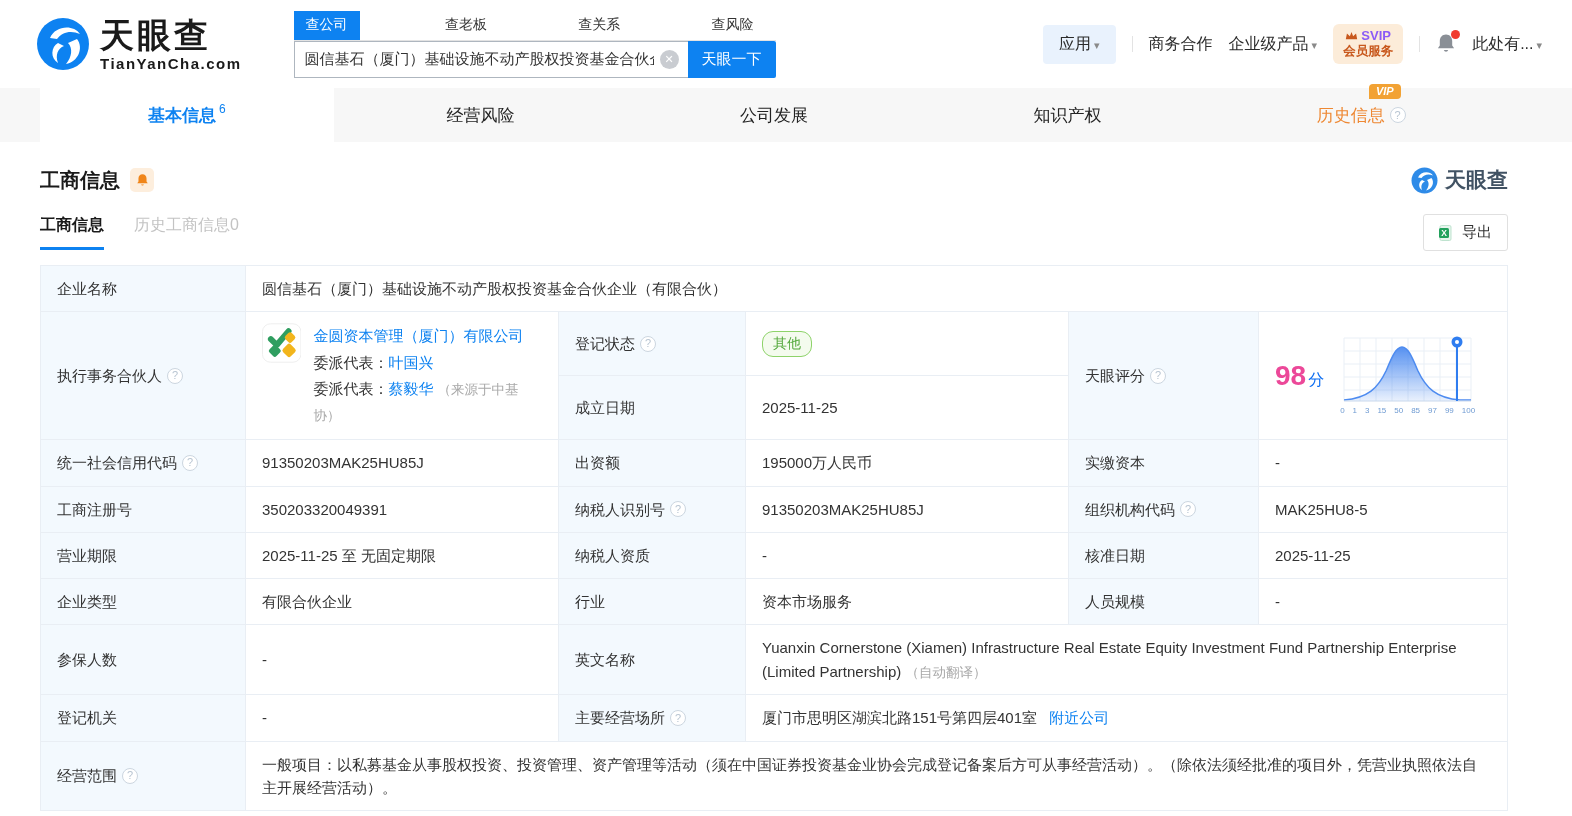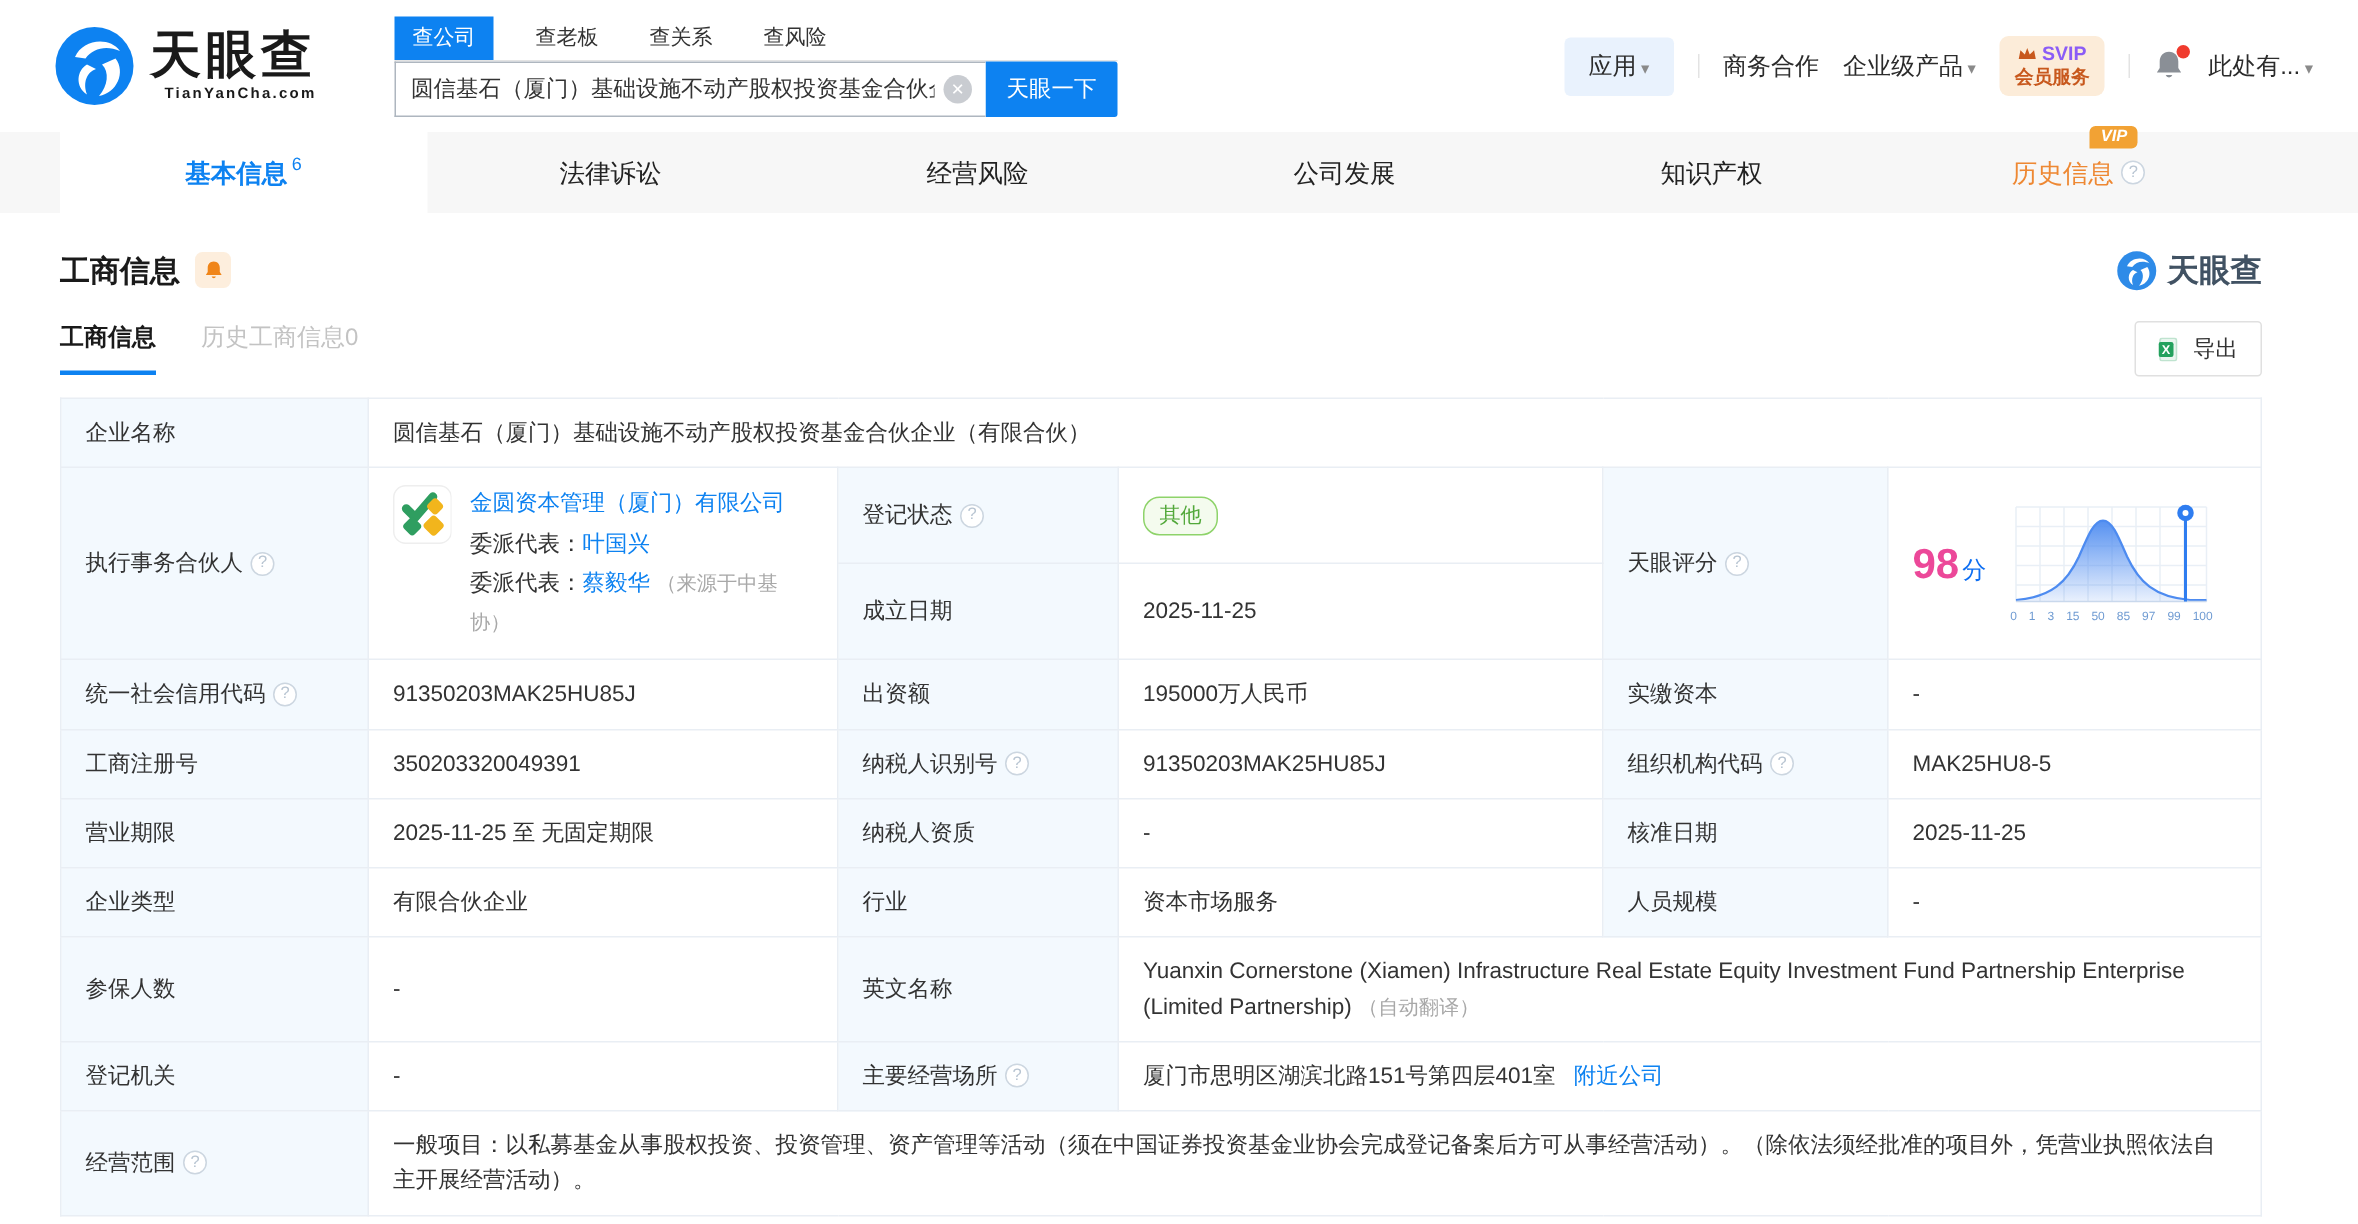--- a/index.html
+++ b/index.html
@@ -6,26 +6,26 @@
   body {
     width: 1572px; height: 816px; overflow: hidden;
     font-family: "Liberation Sans", sans-serif;
     color: #333; background: #fff; position: relative;
   }
   
   .header { height: 88px; display: flex; align-items: center; padding: 0 30px 0 36px; background: #fff; }
   .logo-wrap { display: flex; align-items: center; gap: 10px; }
   .logo-text-col { display: flex; flex-direction: column; line-height: 1; }
   .logo-cn { font-size: 34px; font-weight: bold; color: #1a1a1a; letter-spacing: 3px; }
-  .logo-en { font-size: 10px; font-weight: bold; color: #1a1a1a; letter-spacing: 1.5px; margin-top: 4px; text-align: right; }
+  .logo-en { font-size: 15px; font-weight: bold; color: #1a1a1a; letter-spacing: 1.5px; margin-top: 4px; text-align: right; }
   .slogan { margin-left: 14px; background: #e23b31; color: #fff; font-size: 13px; line-height: 1.55;
             padding: 6px 9px; border-radius: 2px; white-space: nowrap; }
   .slogan .l1 { letter-spacing: 3.5px; }
   .search-area { margin-left: 52px; width: 482px; }
-  .search-tabs { display: flex; align-items: flex-end; font-size: 14px; border-bottom: 1px solid #e3e3e3; }
+  .search-tabs { display: flex; align-items: flex-end; font-size: 14px; border-bottom: 1px solid #e3e3e3; justify-content: space-between; }
   .stab { padding: 5px 12px 6px; color: #333; cursor: pointer; margin-right: 10px; }
   .stab.active { background: #0d82f1; color: #fff; margin-right: 16px; }
   .search-row { display: flex; }
   .input-wrap { position: relative; flex: 1; }
   .search-input { width: 100%; height: 37px; border: 1px solid #aeb6bf; border-right: none; outline: none;
                   padding: 0 34px 0 10px; font-size: 15px; color: #333; font-family: inherit;
                   text-overflow: clip; white-space: nowrap; overflow: hidden; }
   .clear-btn { position: absolute; right: 9px; top: 9px; width: 19px; height: 19px; border-radius: 50%;
                background: #c9ccd1; color: #fff; font-size: 11px; display: flex; align-items: center;
                justify-content: center; cursor: pointer; }
@@ -154,23 +154,20 @@
     </span>
   </div>
 </div>
 
 <div class="main-tabs">
   <div class="mtab active">
     <span>基本信息</span>
     <span class="count">6</span>
   </div>
   <div class="mtab">
-    <span>法律诉讼</span>
-  </div>
-  <div class="mtab">
     <span>经营风险</span>
   </div>
   <div class="mtab">
     <span>公司发展</span>
   </div>
   <div class="mtab">
     <span>知识产权</span>
   </div>
   <div class="mtab history">
     <span class="mtab-label-wrap">

